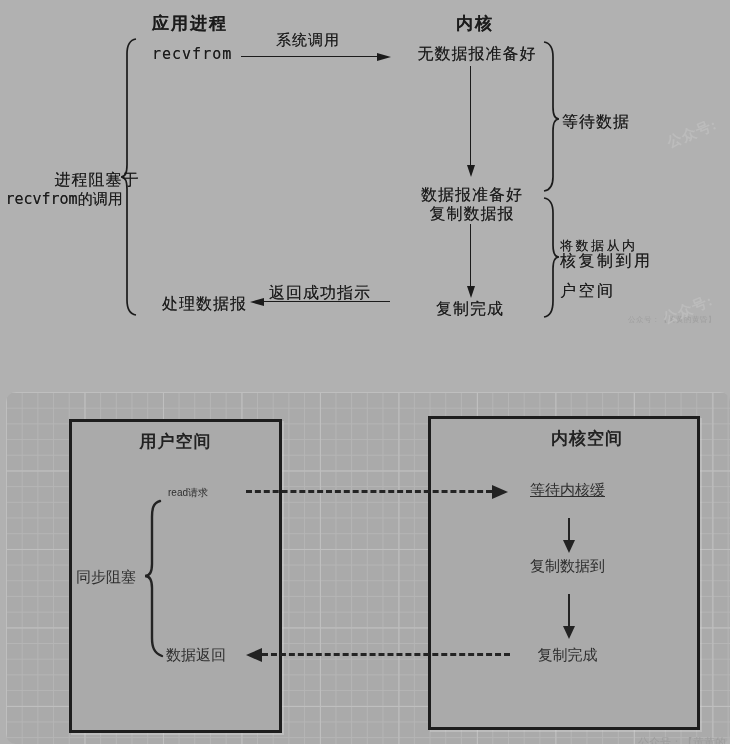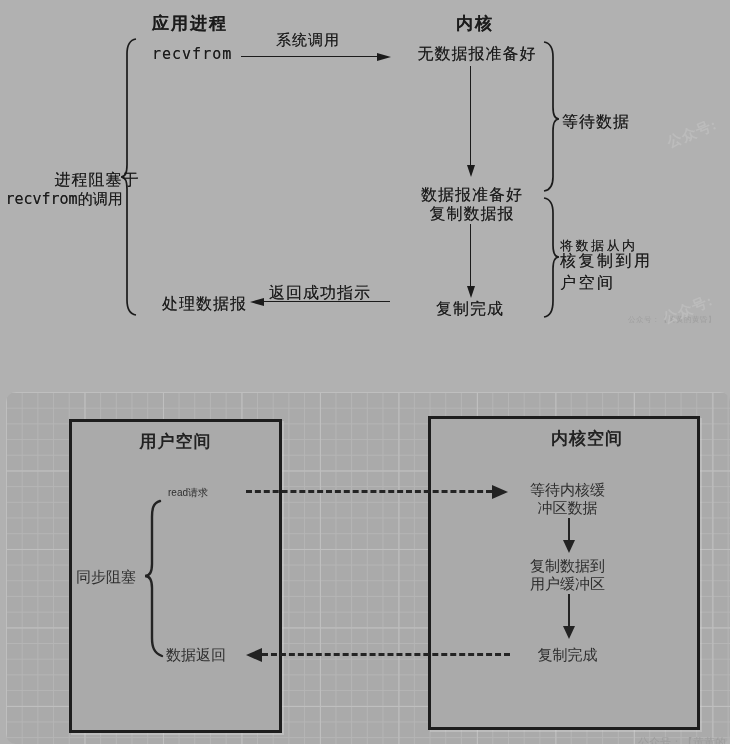--- a/index.html
+++ b/index.html
@@ -84,21 +84,21 @@
   <div class="abs vline" style="left:470px;top:224px;height:63px;"></div>
   <div class="abs ah-down" style="left:466.5px;top:286px;"></div>
 
   <div class="abs ctr ink" style="left:408px;top:299px;width:124px;font-size:16px;letter-spacing:1px;">复制完成</div>
 
   <svg class="abs" style="left:542px;top:197px;" width="18" height="121" viewBox="0 0 18 121">
     <path d="M 2 1 C 9 2, 11 8, 11 16 L 11 48 C 11 56, 13 60, 17 60 C 13 60, 11 64, 11 72 L 11 104 C 11 112, 9 119, 2 120" fill="none" stroke="#1b1b1b" stroke-width="1.7"></path>
   </svg>
   <div class="abs ink" style="left:560px;top:229px;font-size:13px;letter-spacing:2.5px;margin-top:8px;">将数据从内</div>
   <div class="abs ink" style="left:560px;top:251px;font-size:16px;letter-spacing:2.5px;">核复制到用</div>
-  <div class="abs ink" style="left:560px;top:273px;font-size:16px;letter-spacing:2.5px;">户空间</div>
+  <div class="abs ink" style="left:560px;top:281px;font-size:16px;letter-spacing:2.5px;">户空间</div>
 
   <div class="abs ink" style="left:162px;top:294px;font-size:16px;letter-spacing:1px;">处理数据报</div>
 
   <div class="abs ah-left" style="left:250px;top:297.5px;"></div>
   <div class="abs hline" style="left:264px;top:301px;width:126px;"></div>
   <div class="abs ctr ink" style="left:268px;top:283px;width:104px;font-size:16px;letter-spacing:1px;">返回成功指示</div>
 
   <div class="abs ctr ink" style="left:20px;top:170px;width:90px;font-size:16px;letter-spacing:1px;margin-left:32px;">进程阻塞于</div>
   <div class="abs ctr ink" style="left:0px;top:190px;width:128px;font-size:15px;"><span class="t-mono">recvfrom</span><span>的调用</span></div>
 
@@ -119,28 +119,26 @@
     <svg class="abs" style="left:138px;top:107px;" width="20" height="160" viewBox="0 0 20 160">
       <path d="M 16 2 C 9 4, 8 10, 8 18 L 8 65 C 8 73, 6 77, 1 77 C 6 77, 8 81, 8 89 L 8 139 C 8 148, 10 154, 18 157" fill="none" stroke="#232323" stroke-width="2.4" stroke-linecap="round"></path>
     </svg>
     <div class="abs b-ink" style="left:70px;top:176px;font-size:15px;">同步阻塞</div>
 
     <div class="abs b-ink" style="left:160px;top:254px;font-size:15px;">数据返回</div>
 
     <div class="abs dash" style="left:240px;top:98px;width:246px;"></div>
     <div class="abs b-ah-right" style="left:486px;top:93px;"></div>
 
-    <div class="abs ctr b-ink" style="left:499px;top:89px;width:125px;font-size:15px;">等待内核缓</div>
-    <div class="abs ctr b-ink" style="left:499px;top:107px;width:125px;font-size:15px;">冲区数据</div>
+    <div class="abs ctr b-ink" style="left:499px;top:89px;width:125px;font-size:15px;text-decoration:underline;">等待内核缓</div>
 
     <div class="abs b-vline" style="left:562px;top:126px;height:23px;"></div>
     <div class="abs b-ah-down" style="left:557px;top:148px;"></div>
 
     <div class="abs ctr b-ink" style="left:499px;top:165px;width:125px;font-size:15px;">复制数据到</div>
-    <div class="abs ctr b-ink" style="left:499px;top:183px;width:125px;font-size:15px;">用户缓冲区</div>
 
     <div class="abs b-vline" style="left:562px;top:202px;height:33px;"></div>
     <div class="abs b-ah-down" style="left:557px;top:234px;"></div>
 
     <div class="abs ctr b-ink" style="left:499px;top:254px;width:125px;font-size:15px;">复制完成</div>
 
     <div class="abs b-ah-left" style="left:240px;top:256px;"></div>
     <div class="abs dash" style="left:256px;top:261px;width:248px;"></div>
 
     <div class="abs wm t-sans" style="left:600px;top:343px;font-size:11px;color:#9c9c9c;">公众号：【黄黄的黄昏】</div>

